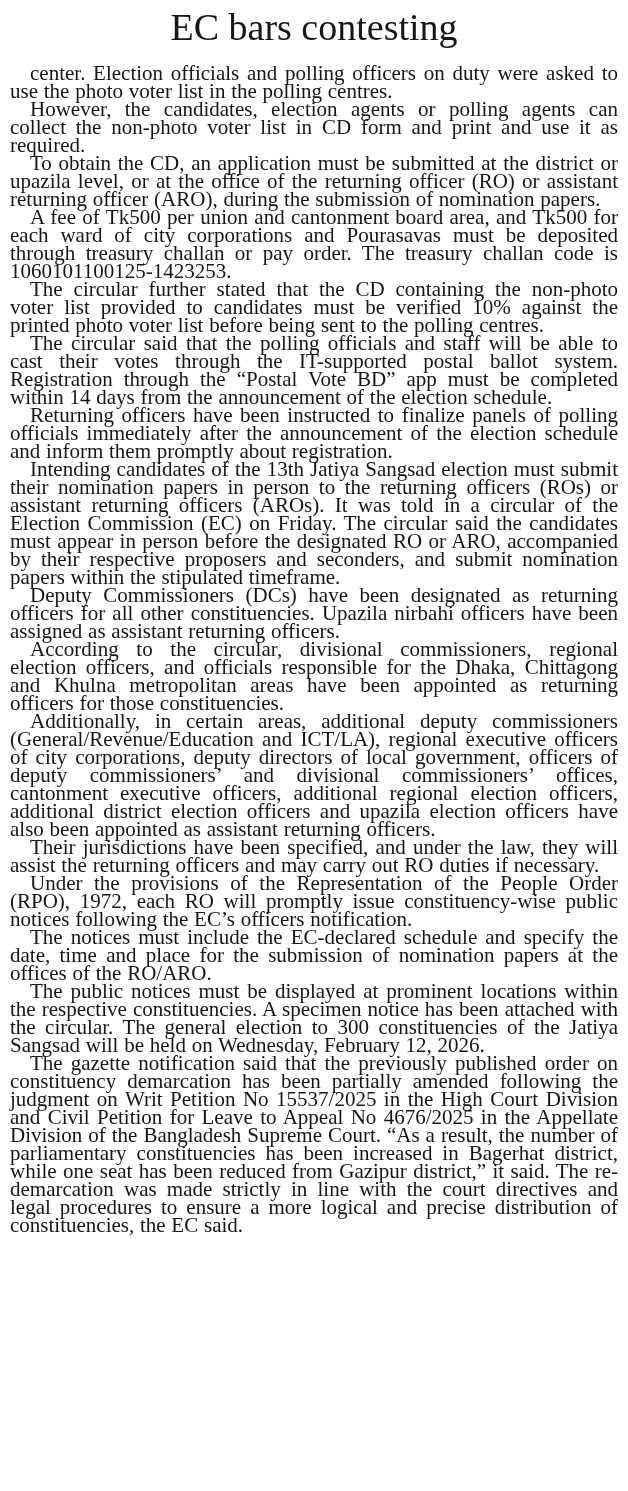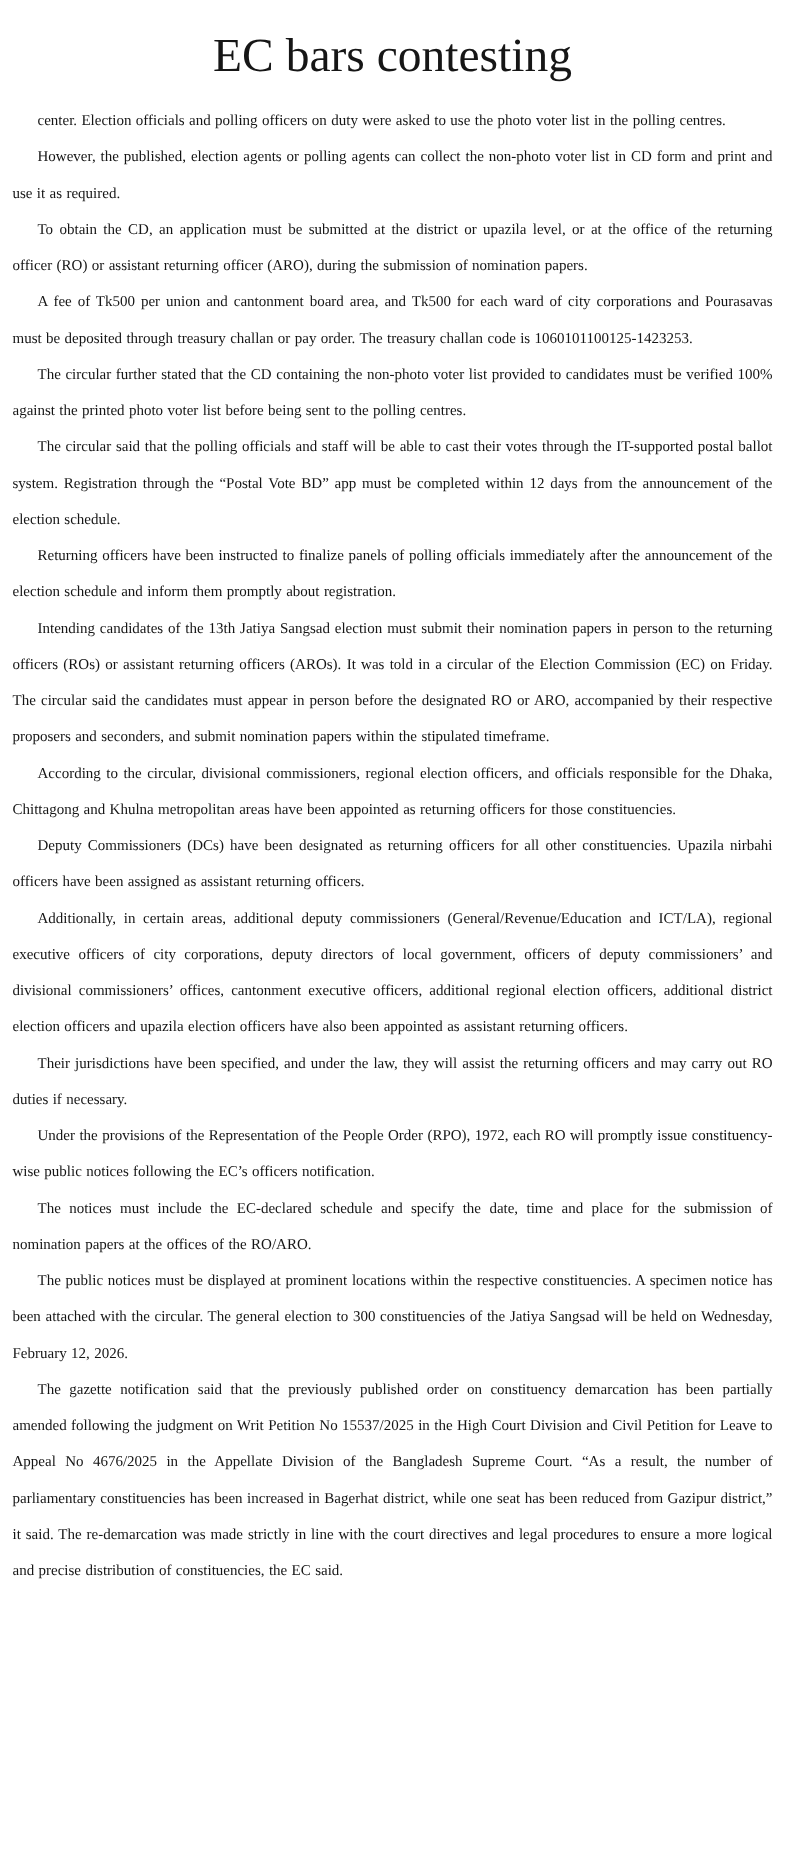--- a/index.html
+++ b/index.html
@@ -4,64 +4,64 @@
 <style>
   html, body {
     margin: 0;
     padding: 0;
     background: #ffffff;
   }
   .page {
     width: 628px;
     height: 1329px;
     box-sizing: border-box;
-    padding: 24px 10px 8px 10px;
+    padding: 6px 10px 8px 10px;
     background: #ffffff;
     color: #131313;
     font-family: "Liberation Serif", "DejaVu Serif", serif;
     overflow: hidden;
   }
   .headline {
     font-family: "Liberation Serif", "DejaVu Serif", serif;
     font-size: 38px;
     font-weight: 500;
     text-align: center;
     color: #161616;
     margin: 2px 0 16px 0;
     line-height: 1.05;
     letter-spacing: 0px;
   }
   .article-body p {
     margin: 0;
-    font-size: 12px;
-    line-height: 29px;
+    font-size: 21px;
+    line-height: 18px;
     text-align: justify;
     text-indent: 20px;
     color: #151515;
     word-spacing: 0.5px;
     hyphens: auto;
     -webkit-hyphens: auto;
   }
 </style>
 </head>
 <body>
 
 <div class="page">
   <h1 class="headline">EC bars contesting</h1>
   <div class="article-body">
       <p>center. Election officials and polling officers on duty were asked to use the photo voter list in the polling centres.</p>
-      <p>However, the published, election agents or polling agents can collect the non-photo voter list in CD form and print and use it as required.</p>
+      <p>However, the candidates, election agents or polling agents can collect the non-photo voter list in CD form and print and use it as required.</p>
       <p>To obtain the CD, an application must be submitted at the district or upazila level, or at the office of the returning officer (RO) or assistant returning officer (ARO), during the submission of nomination papers.</p>
       <p>A fee of Tk500 per union and cantonment board area, and Tk500 for each ward of city corporations and Pourasavas must be deposited through treasury challan or pay order. The treasury challan code is 1060101100125-1423253.</p>
-      <p>The circular further stated that the CD containing the non-photo voter list provided to candidates must be verified 100% against the printed photo voter list before being sent to the polling centres.</p>
-      <p>The circular said that the polling officials and staff will be able to cast their votes through the IT-supported postal ballot system. Registration through the “Postal Vote BD” app must be completed within 12 days from the announcement of the election schedule.</p>
+      <p>The circular further stated that the CD containing the non-photo voter list provided to candidates must be verified 10% against the printed photo voter list before being sent to the polling centres.</p>
+      <p>The circular said that the polling officials and staff will be able to cast their votes through the IT-supported postal ballot system. Registration through the “Postal Vote BD” app must be completed within 14 days from the announcement of the election schedule.</p>
       <p>Returning officers have been instructed to finalize panels of polling officials immediately after the announcement of the election schedule and inform them promptly about registration.</p>
       <p>Intending candidates of the 13th Jatiya Sangsad election must submit their nomination papers in person to the returning officers (ROs) or assistant returning officers (AROs). It was told in a circular of the Election Commission (EC) on Friday. The circular said the candidates must appear in person before the designated RO or ARO, accompanied by their respective proposers and seconders, and submit nomination papers within the stipulated timeframe.</p>
+      <p>Deputy Commissioners (DCs) have been designated as returning officers for all other constituencies. Upazila nirbahi officers have been assigned as assistant returning officers.</p>
       <p>According to the circular, divisional commissioners, regional election officers, and officials responsible for the Dhaka, Chittagong and Khulna metropolitan areas have been appointed as returning officers for those constituencies.</p>
-      <p>Deputy Commissioners (DCs) have been designated as returning officers for all other constituencies. Upazila nirbahi officers have been assigned as assistant returning officers.</p>
       <p>Additionally, in certain areas, additional deputy commissioners (General/Revenue/Education and ICT/LA), regional executive officers of city corporations, deputy directors of local government, officers of deputy commissioners’ and divisional commissioners’ offices, cantonment executive officers, additional regional election officers, additional district election officers and upazila election officers have also been appointed as assistant returning officers.</p>
       <p>Their jurisdictions have been specified, and under the law, they will assist the returning officers and may carry out RO duties if necessary.</p>
       <p>Under the provisions of the Representation of the People Order (RPO), 1972, each RO will promptly issue constituency-wise public notices following the EC’s officers notification.</p>
       <p>The notices must include the EC-declared schedule and specify the date, time and place for the submission of nomination papers at the offices of the RO/ARO.</p>
       <p>The public notices must be displayed at prominent locations within the respective constituencies. A specimen notice has been attached with the circular. The general election to 300 constituencies of the Jatiya Sangsad will be held on Wednesday, February 12, 2026.</p>
       <p>The gazette notification said that the previously published order on constituency demarcation has been partially amended following the judgment on Writ Petition No 15537/2025 in the High Court Division and Civil Petition for Leave to Appeal No 4676/2025 in the Appellate Division of the Bangladesh Supreme Court. “As a result, the number of parliamentary constituencies has been increased in Bagerhat district, while one seat has been reduced from Gazipur district,” it said. The re-demarcation was made strictly in line with the court directives and legal procedures to ensure a more logical and precise distribution of constituencies, the EC said.</p>
     </div>
 </div>
 
 </body></html>

